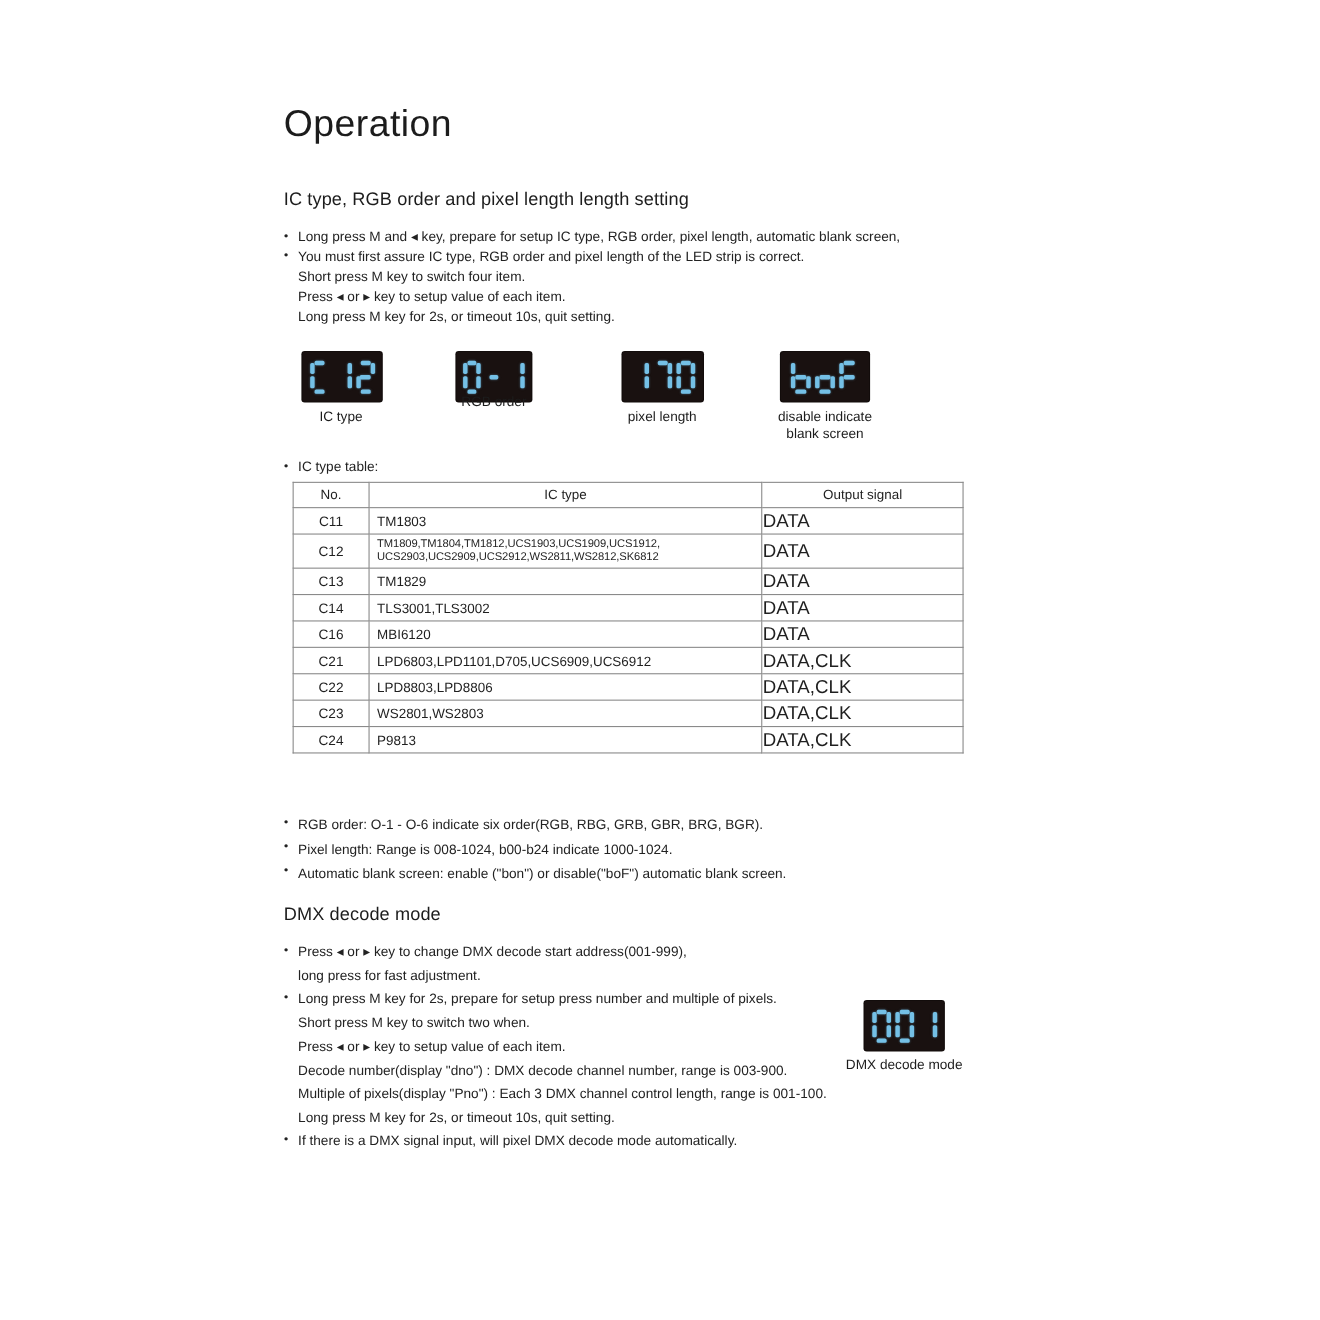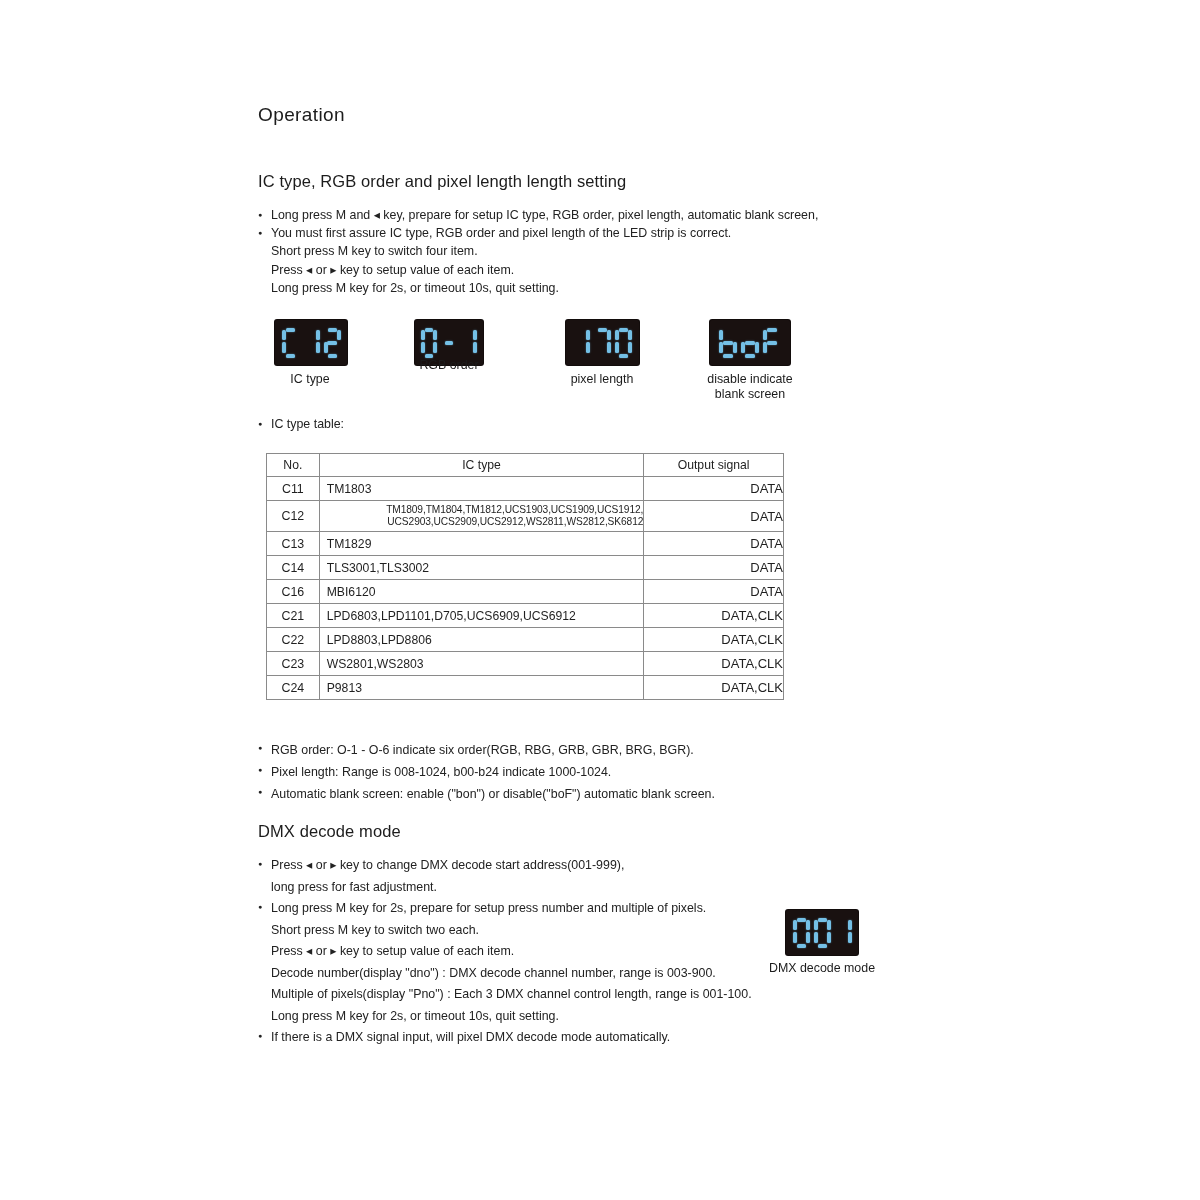--- a/index.html
+++ b/index.html
@@ -20,22 +20,22 @@
     position: absolute;
     left: 0; top: 0;
     width: 1200px; height: 1200px;
     overflow: hidden;
   }
 
   
   .h1-operation {
     position: absolute;
     left: 258px;
-    top: 104px;
-    font-size: 19px;
+    top: 94px;
+    font-size: 34px;
     font-weight: 400;
     letter-spacing: 0.4px;
     color: #1c1c1c;
     white-space: nowrap;
   }
   .h2-section {
     position: absolute;
     font-size: 16.5px;
     font-weight: 400;
     letter-spacing: 0.1px;
@@ -100,22 +100,22 @@
     line-height: 15px;
     color: #1c1c1c;
     text-align: center;
     white-space: nowrap;
   }
 
   
   .ic-table {
     position: absolute;
     left: 266px;
-    top: 453px;
-    width: 518px;
+    top: 438px;
+    width: 610px;
     border-collapse: collapse;
     font-size: 11.6px;
     color: #1f1f1f;
   }
   .ic-table td, .ic-table th {
     border: 1px solid #8a8a8a;
     padding: 0;
     font-weight: 400;
   }
   .ic-table th {
@@ -130,30 +130,29 @@
     height: 23px;
   }
   .ic-table td.col-ic {
     width: 350px;
     text-align: left;
     padding-left: 7px;
     font-size: 12.2px;
   }
   .ic-table td.col-out {
     width: 182px;
-    text-align: right;
-    font-size: 13px;
+    text-align: left;
+    font-size: 17px;
   }
   .ic-table tr.tall td { height: 30px; }
   .ic-table td.col-ic .dense {
     font-size: 10.2px;
     line-height: 12.4px;
     letter-spacing: -0.1px;
     display: block;
-    text-align: right;
   }
 </style>
 </head>
 <body>
 
 <div class="page">
 
   <div class="h1-operation">Operation</div>
 
   <div class="h2-section" id="sec-ic">IC type, RGB order and pixel length length setting</div>
@@ -322,21 +321,21 @@
     <div class="bullet-line" style="line-height:22px;">Pixel length: Range is 008-1024, b00-b24 indicate 1000-1024.</div>
     <div class="bullet-line" style="line-height:22px;">Automatic blank screen: enable ("bon") or disable("boF") automatic blank screen.</div>
   </div>
 
   <div class="h2-section" id="sec-dmx">DMX decode mode</div>
 
   <div class="txtblock" style="left:258px; top:855px; line-height:21.5px;">
     <div class="bullet-line" style="line-height:21.5px;">Press ◂ or ▸ key to change DMX decode start address(001-999),</div>
     <div class="cont-line" style="line-height:21.5px;">long press for fast adjustment.</div>
     <div class="bullet-line" style="line-height:21.5px;">Long press M key for 2s, prepare for setup press number and multiple of pixels.</div>
-    <div class="cont-line" style="line-height:21.5px;">Short press M key to switch two each.</div>
+    <div class="cont-line" style="line-height:21.5px;">Short press M key to switch two when.</div>
     <div class="cont-line" style="line-height:21.5px;">Press ◂ or ▸ key to setup value of each item.</div>
     <div class="cont-line" style="line-height:21.5px;">Decode number(display "dno") : DMX decode channel number, range is 003-900.</div>
     <div class="cont-line" style="line-height:21.5px;">Multiple of pixels(display "Pno") : Each 3 DMX channel control length, range is 001-100.</div>
     <div class="cont-line" style="line-height:21.5px;">Long press M key for 2s, or timeout 10s, quit setting.</div>
     <div class="bullet-line" style="line-height:21.5px;">If there is a DMX signal input, will pixel DMX decode mode automatically.</div>
   </div>
 
   <div class="led-box" id="led-dmx" style="left:786px; top:910px; width:72px; height:45px;">
       <span class="seg-char" style="width: 17px; height: 30px;">
         <i style="left: 4px; top: 0px; width: 9px; height: 4px;"></i>

